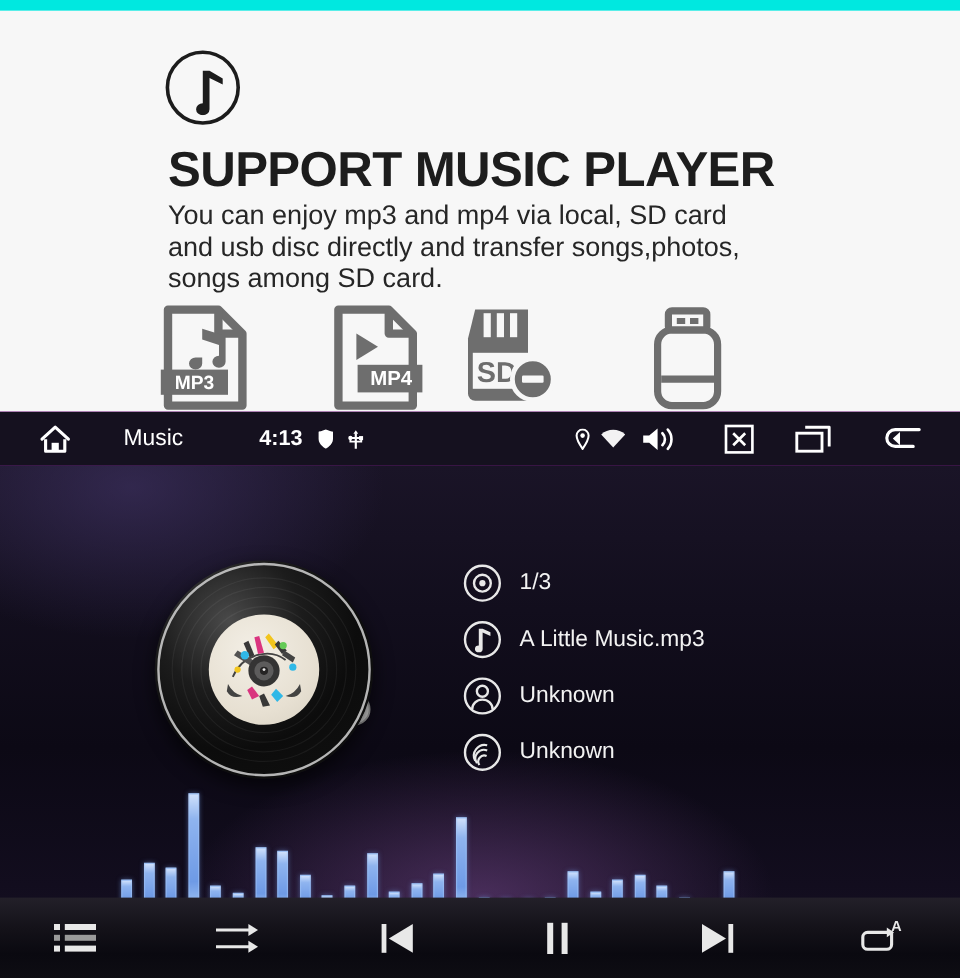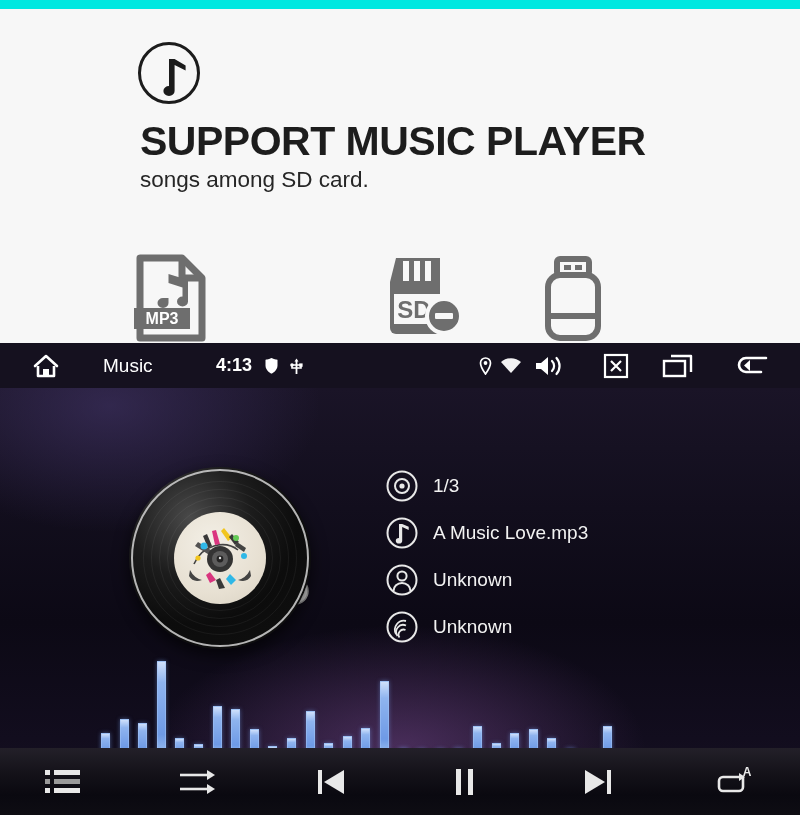--- a/index.html
+++ b/index.html
@@ -159,35 +159,46 @@
 
     <div class="note-circle">
       <svg width="34" height="40" viewBox="0 0 34 40">
         <path d="M14 30 a5.6 5 0 1 0 5.6 5 V9 l11 5.5 v-5 L19.6 3 h-5.6 z" fill="#1c1c1c"></path>
       </svg>
     </div>
 
     <div class="promo-title">SUPPORT  MUSIC PLAYER</div>
 
     <div class="promo-body">
+      <div>You can enjoy mp3 and mp4 via local, SD card</div>
+      <div>and usb disc directly and transfer songs,photos,</div>
       <div>songs among SD card.</div>
     </div>
 
     <div class="fmt-row">
 
       <div class="fmt fmt-1">
         <svg width="84" height="92" viewBox="0 0 84 92">
           <path d="M8 6 h42 l20 20 v60 h-62 z" fill="none" stroke="#6e6e6e" stroke-width="7" stroke-linejoin="round"></path>
           <path d="M50 6 v20 h20" fill="none" stroke="#6e6e6e" stroke-width="7" stroke-linejoin="round"></path>
           <path d="M31 46 a5.5 5 0 1 0 5.5 5 V31 l14 4.5 v9 a5.5 5 0 1 0 5.5 5 V28 L36.5 22 v24" fill="#6e6e6e"></path>
           <rect x="2" y="56" width="56" height="21" fill="#6e6e6e"></rect>
           <text x="30" y="72" font-family="Liberation Sans, sans-serif" font-size="16" font-weight="bold" fill="#ffffff" text-anchor="middle">MP3</text>
         </svg>
       </div>
 
+      <div class="fmt fmt-2">
+        <svg width="84" height="92" viewBox="0 0 84 92">
+          <path d="M14 6 h42 l20 20 v60 h-62 z" fill="none" stroke="#6e6e6e" stroke-width="7" stroke-linejoin="round"></path>
+          <path d="M56 6 v20 h20" fill="none" stroke="#6e6e6e" stroke-width="7" stroke-linejoin="round"></path>
+          <path d="M29 26 l18 11 -18 11 z" fill="#6e6e6e"></path>
+          <rect x="30" y="52" width="56" height="23" fill="#6e6e6e"></rect>
+          <text x="58" y="69" font-family="Liberation Sans, sans-serif" font-size="17" font-weight="bold" fill="#ffffff" text-anchor="middle">MP4</text>
+        </svg>
+      </div>
 
       <div class="fmt fmt-3">
         <svg width="90" height="92" viewBox="0 0 90 92">
           <path d="M14 6 h44 v24 l-0 0 v52 h-44 a6 6 0 0 1 -6 -6 v-46 z" fill="#6e6e6e"></path>
           <rect x="21" y="9" width="6" height="20" fill="#f7f7f7"></rect>
           <rect x="32" y="9" width="6" height="20" fill="#f7f7f7"></rect>
           <rect x="43" y="9" width="6" height="20" fill="#f7f7f7"></rect>
           <rect x="12" y="42" width="48" height="30" fill="#f7f7f7"></rect>
           <text x="32" y="66" font-family="Liberation Sans, sans-serif" font-size="24" font-weight="bold" fill="#6e6e6e" text-anchor="middle">SD</text>
           <circle cx="62" cy="64" r="17" fill="#6e6e6e" stroke="#f7f7f7" stroke-width="4"></circle>
@@ -339,21 +350,21 @@
           <span class="info-txt">1/3</span>
         </div>
 
         <div class="info-row">
           <span class="info-ico">
             <svg width="34" height="34" viewBox="0 0 34 34">
               <circle cx="17" cy="17" r="14.5" fill="none" stroke="#e8e8e8" stroke-width="2"></circle>
               <path d="M14 22 a3.2 2.8 0 1 0 3.2 2.8 V11 l6.5 3 v-3.2 L17.2 8 h-3.2 z" fill="#e8e8e8"></path>
             </svg>
           </span>
-          <span class="info-txt">A Music Love.mp3</span>
+          <span class="info-txt">A Little Music.mp3</span>
         </div>
 
         <div class="info-row">
           <span class="info-ico">
             <svg width="34" height="34" viewBox="0 0 34 34">
               <circle cx="17" cy="17" r="14.5" fill="none" stroke="#e8e8e8" stroke-width="2"></circle>
               <circle cx="17" cy="13" r="4.6" fill="none" stroke="#e8e8e8" stroke-width="2"></circle>
               <path d="M8.5 28 a8.5 8 0 0 1 17 0" fill="none" stroke="#e8e8e8" stroke-width="2"></path>
             </svg>
           </span>

